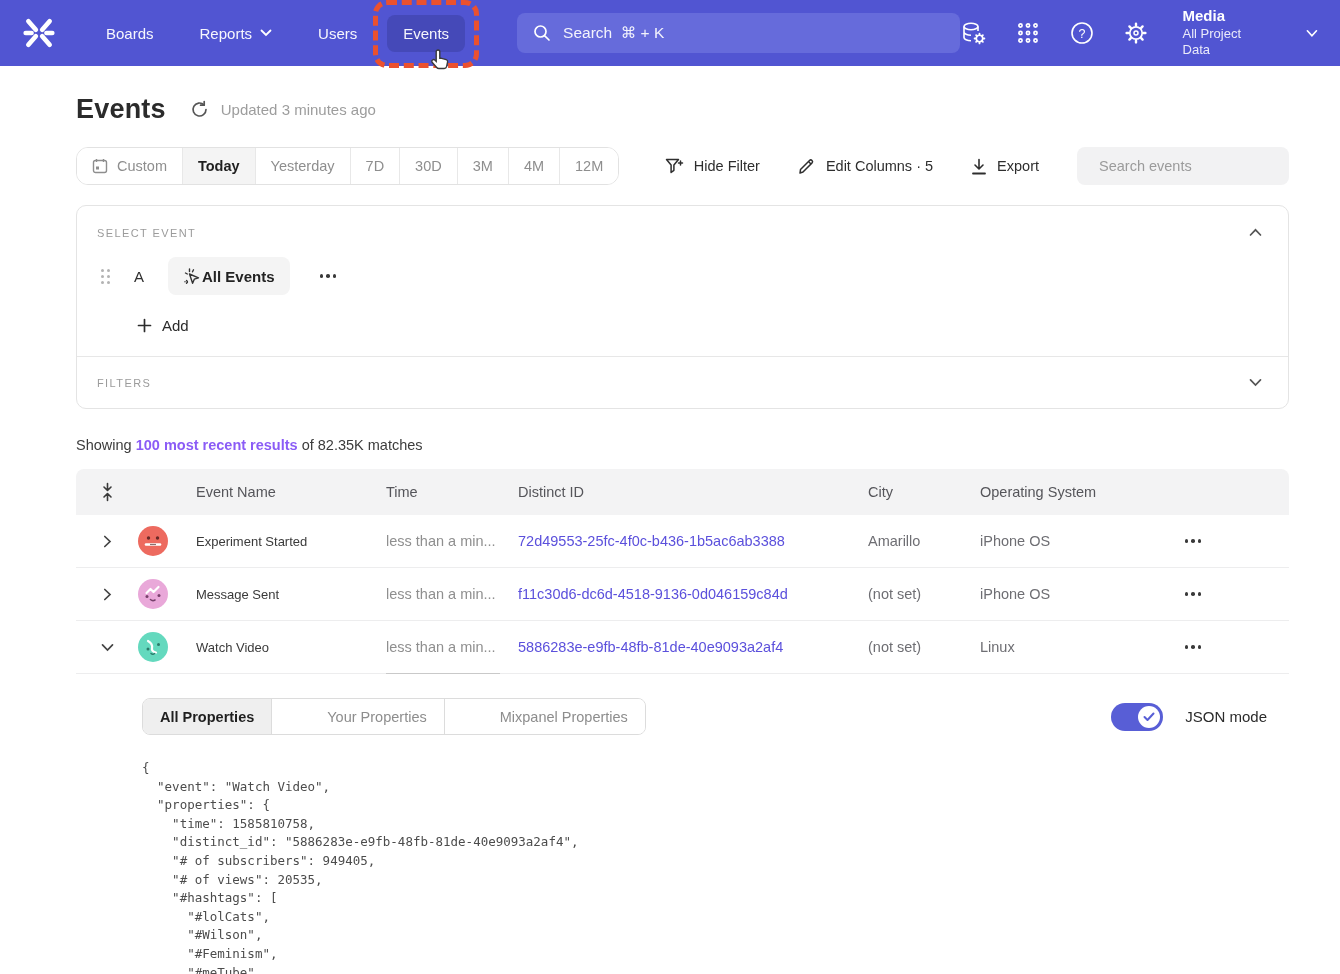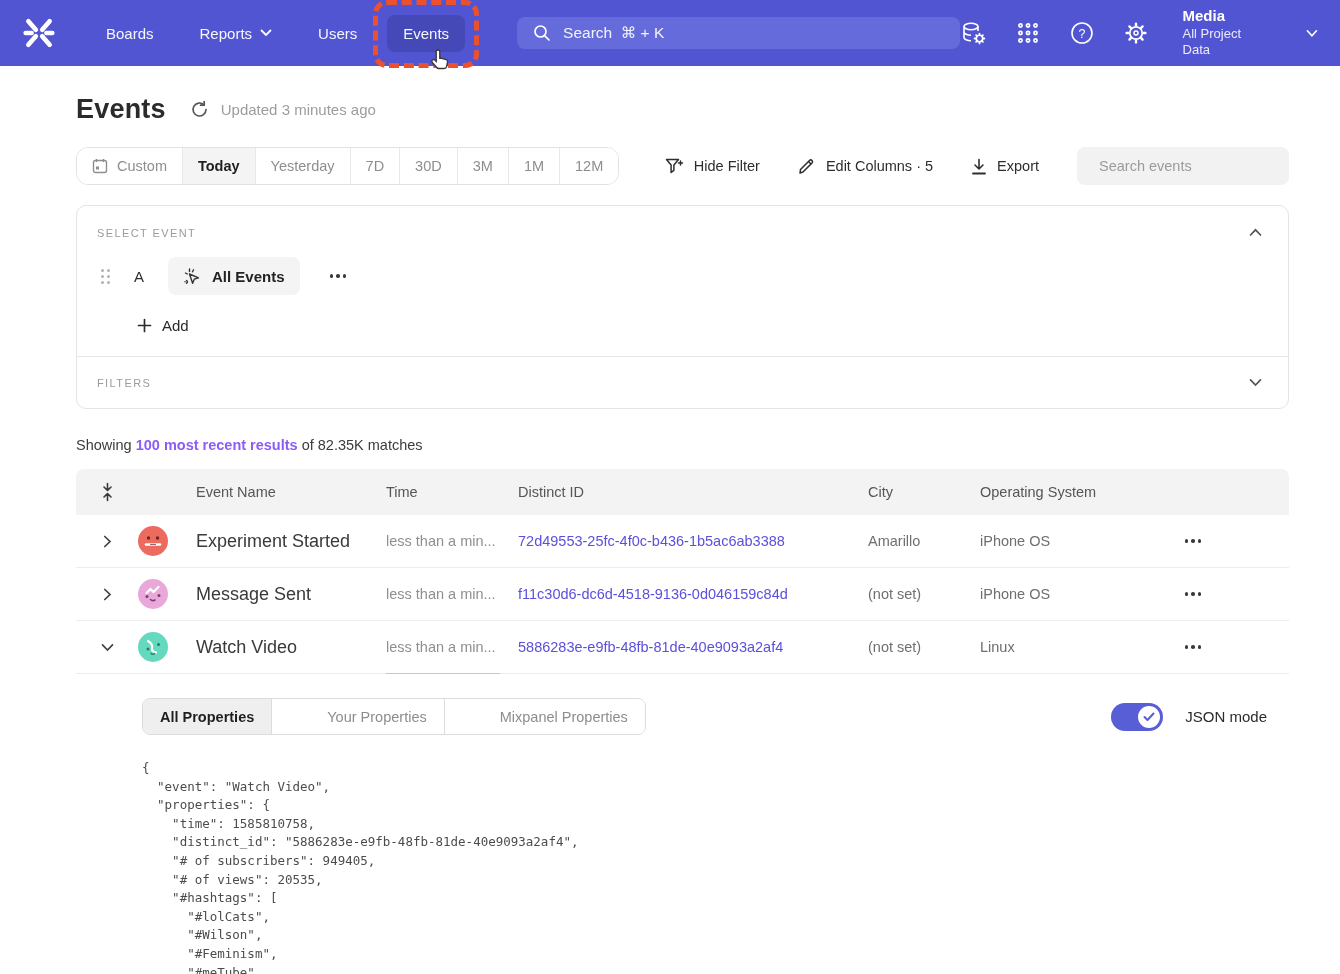--- a/index.html
+++ b/index.html
@@ -10,21 +10,21 @@
   
   .topnav { height:66px; background:#5155D2; display:flex; align-items:center; padding:0 22px; }
   .logo { width:34px; height:34px; margin-right:34px; flex:0 0 auto; }
   .nav-item { color:rgba(255,255,255,.95); font-size:15px; font-weight:500; padding:10px 16px;
               border-radius:8px; background:none; border:0; display:flex; align-items:center; gap:8px; margin-right:14px; }
   .events-wrap { position:relative; margin-right:14px; }
   .events-wrap .nav-item { margin:0; background:#4549B8; }
   .annotation { position:absolute; left:-14px; top:-15px; width:calc(100% + 28px); height:68px;
                 border:5px dashed #EB512F; border-radius:14px; pointer-events:none; }
   .cursor-glyph { position:absolute; left:54%; top:33px; width:24px; height:26px; pointer-events:none; }
-  .nav-search { margin-left:38px; width:462px; height:32px; background:#666BDB; border-radius:8px;
+  .nav-search { margin-left:38px; width:462px; height:40px; background:#666BDB; border-radius:8px;
                 display:flex; align-items:center; padding:0 16px; gap:12px; }
   .nav-search input { flex:1; background:transparent; border:0; outline:none; color:#fff; font-size:15.5px; }
   .nav-search input::placeholder { color:rgba(255,255,255,.92); }
   .nav-right { margin-left:auto; display:flex; align-items:center; gap:28px; }
   .nav-icon-btn { background:none; border:0; width:28px; height:28px; display:flex; align-items:center; justify-content:center; }
   .project { margin-left:6px; color:#fff; line-height:1.25; }
   .project .p-name { font-size:15px; font-weight:700; }
   .project .p-scope { font-size:13px; color:rgba(255,255,255,.88); }
   .proj-chev { margin-left:14px; }
 
@@ -49,40 +49,40 @@
 
   
   .card { margin-top:20px; border:1px solid #e4e4e4; border-radius:10px; }
   .card-sec-header { display:flex; justify-content:space-between; align-items:center; padding:16px 20px 10px; }
   .card-sec-header.filters { padding:15px 20px; }
   .sec-label { font-size:11px; font-weight:400; letter-spacing:1.4px; color:#9b9b9b; }
   .event-row { display:flex; align-items:center; gap:24px; padding:4px 20px 0 24px; }
   .drag-handle { display:grid; grid-template-columns:3px 3px; gap:3px; background:none; border:0; }
   .drag-handle i { width:3px; height:3px; border-radius:50%; background:#b3b3b3; }
   .row-letter { font-size:15px; color:#2f2f2f; }
-  .event-chip { display:flex; align-items:center; gap:10px; background:#f4f4f4; border:0; border-radius:8px;
+  .event-chip { display:flex; align-items:center; background:#f4f4f4; border:0; border-radius:8px;
                 height:38px; padding:0 15px; font-size:15px; font-weight:600; color:#232323; }
   .dots-btn { background:none; border:0; display:flex; gap:3px; align-items:center; padding:6px; }
   .dots-btn i { width:3.5px; height:3.5px; border-radius:50%; background:#3a3a3a; }
   .add-btn { display:flex; align-items:center; gap:10px; margin:22px 0 22px 60px; font-size:15px;
              font-weight:500; color:#2b2b2b; background:none; border:0; }
   .card-divider { border-top:1px solid #e7e7e7; }
 
   .results { margin-top:28px; font-size:14.5px; color:#3c3c3c; }
   .results b { font-weight:700; color:#8b5cf6; }
 
   
   .table { margin-top:16px; }
   .tgrid { display:grid; grid-template-columns:62px 58px 190px 132px 350px 112px 150px 1fr; align-items:center; }
   .thead { height:46px; background:#f3f3f4; border-radius:8px 8px 0 0; color:#55555a; font-size:14.5px; }
   .trow { height:53px; border-bottom:1px solid #ededee; background:#fff; }
   .cell-expander { display:flex; justify-content:center; background:none; border:0; }
   .avatar-cell { display:flex; }
   .avatar { width:30px; height:30px; }
-  .event-cell { font-size:18px; color:#3a3a3a; }
+  .event-cell { font-size:13px; color:#3a3a3a; }
   .time-cell { font-size:14.5px; color:#8f8f8f; position:relative; height:100%; display:flex; align-items:center; }
   .trow.expanded .time-cell::after { content:''; position:absolute; left:0; right:18px; bottom:-1px; border-bottom:1px solid #c9c9c9; }
   .id-cell { font-size:14.5px; color:#5B50DC; background:none; border:0; text-align:left; white-space:nowrap; overflow:hidden; }
   .city-cell, .os-cell { font-size:14.5px; color:#6e6e73; }
   .actions-cell { display:flex; justify-content:flex-end; padding-right:82px; }
 
   
   .detail { padding:24px 22px 0 66px; }
   .detail-top { display:flex; align-items:center; justify-content:space-between; }
   .tabs { display:flex; border:1px solid #dcdcdc; border-radius:8px; overflow:hidden; height:37px;gap:38px; }
@@ -223,21 +223,21 @@
             <rect x="4" y="8.5" width="3" height="3" fill="#8e8e8e" stroke="none"></rect>
           </g>
         </svg>
         <span>Custom</span>
       </button>
       <button class="seg active">Today</button>
       <button class="seg">Yesterday</button>
       <button class="seg">7D</button>
       <button class="seg">30D</button>
       <button class="seg">3M</button>
-      <button class="seg">1M</button>
+      <button class="seg">4M</button>
       <button class="seg">12M</button>
     </div>
 
     <div class="toolbar">
       <button class="tool-btn">
         <svg class="ico" width="19" height="17" viewBox="0 0 19 17">
           <path d="M1.5 1.5 h12 l-4.6 5.4 v5.4 l-2.8 2.2 v-7.6 z" stroke="#2e2e2e" stroke-width="1.5" fill="none" stroke-linejoin="round"></path>
           <path d="M15.5 3 v4 M13.5 5 h4" stroke="#2e2e2e" stroke-width="1.5" stroke-linecap="round"></path>
         </svg>
         <span>Hide Filter</span>

